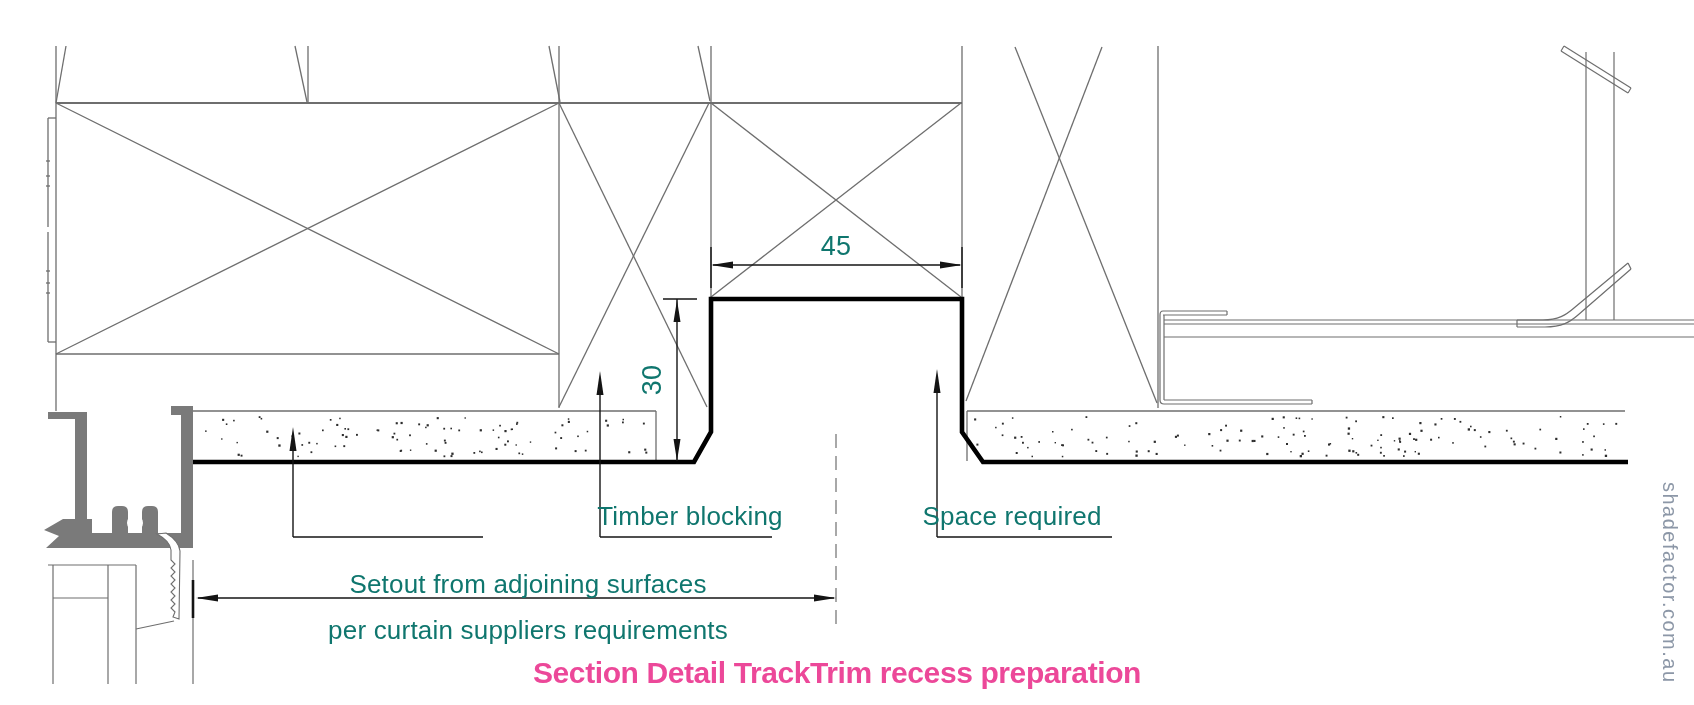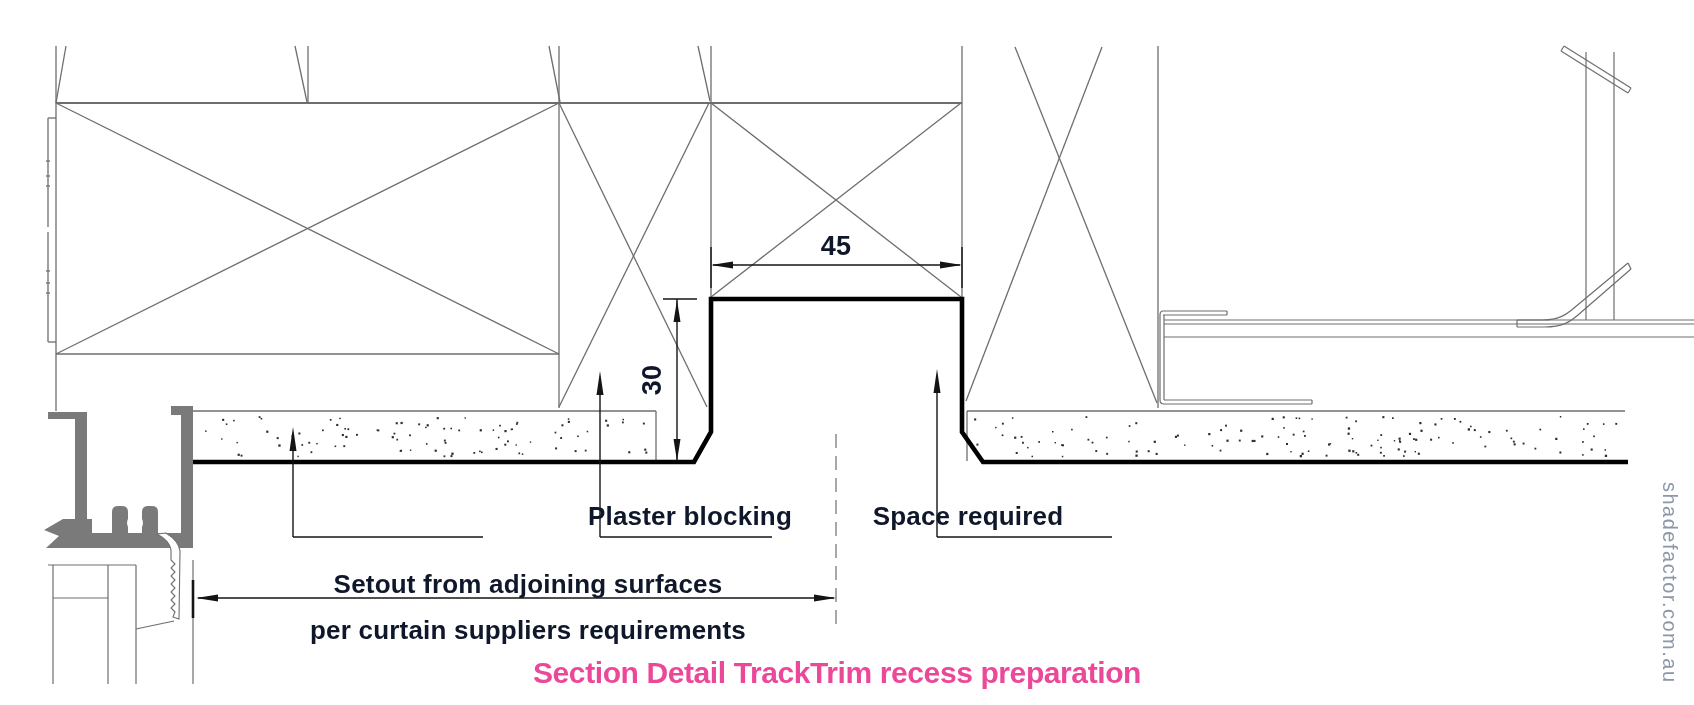--- a/index.html
+++ b/index.html
@@ -3,21 +3,21 @@
 <meta charset="utf-8">
 <style>
   html,body{margin:0;padding:0;background:#ffffff;}
   #stage{
     position:relative;width:1694px;height:705px;background:#ffffff;overflow:hidden;
     font-family:"Liberation Sans", sans-serif;
   }
   #drawing-svg{position:absolute;left:0;top:0;}
   .anno{
     position:absolute;transform:translate(-50%,-50%);white-space:nowrap;
-    color:#0f172a;font-size:26px;font-weight:700;letter-spacing:0.2px;
+    color:#0f766e;font-size:26px;font-weight:400;letter-spacing:0.2px;
   }
   .dim-text{font-size:27px;}
   .dim-text-vert{transform:translate(-50%,-50%) rotate(-90deg);}
   .note-text{font-size:26px;}
   .title-text{
     font-size:30px;font-weight:bold;letter-spacing:-0.4px;color:#ec4899;
   }
   .watermark{
     position:absolute;transform:none;writing-mode:vertical-rl;
     font-size:20px;letter-spacing:1.5px;color:#8c97a7;font-weight:400;
@@ -399,23 +399,23 @@
       <line x1="937" y1="537" x2="1112" y2="537"></line>
       <polygon points="937,369 933.5,393 940.5,393" stroke="none"></polygon>
     </g>
   </svg>
 
   <div class="anno dim-text" style="left:836px;top:246px;">45</div>
 
   <div class="anno dim-text dim-text-vert" style="left:652px;top:380px;">30</div>
 
 
-  <div class="anno" style="left:690px;top:516px;">Plaster blocking</div>
-
-  <div class="anno" style="left:968px;top:516px;">Space required</div>
+  <div class="anno" style="left:690px;top:516px;">Timber blocking</div>
+
+  <div class="anno" style="left:1012px;top:516px;">Space required</div>
 
   <div class="anno note-text" style="left:528px;top:584px;">Setout from adjoining surfaces</div>
 
   <div class="anno note-text" style="left:528px;top:618px;margin-top:12px;">per curtain suppliers requirements</div>
 
   <div class="anno title-text" style="left:837px;top:673px;">Section Detail TrackTrim recess preparation</div>
 
   <div class="watermark" style="left:1658px;top:482px;">shadefactor.com.au</div>
 </div>
 

